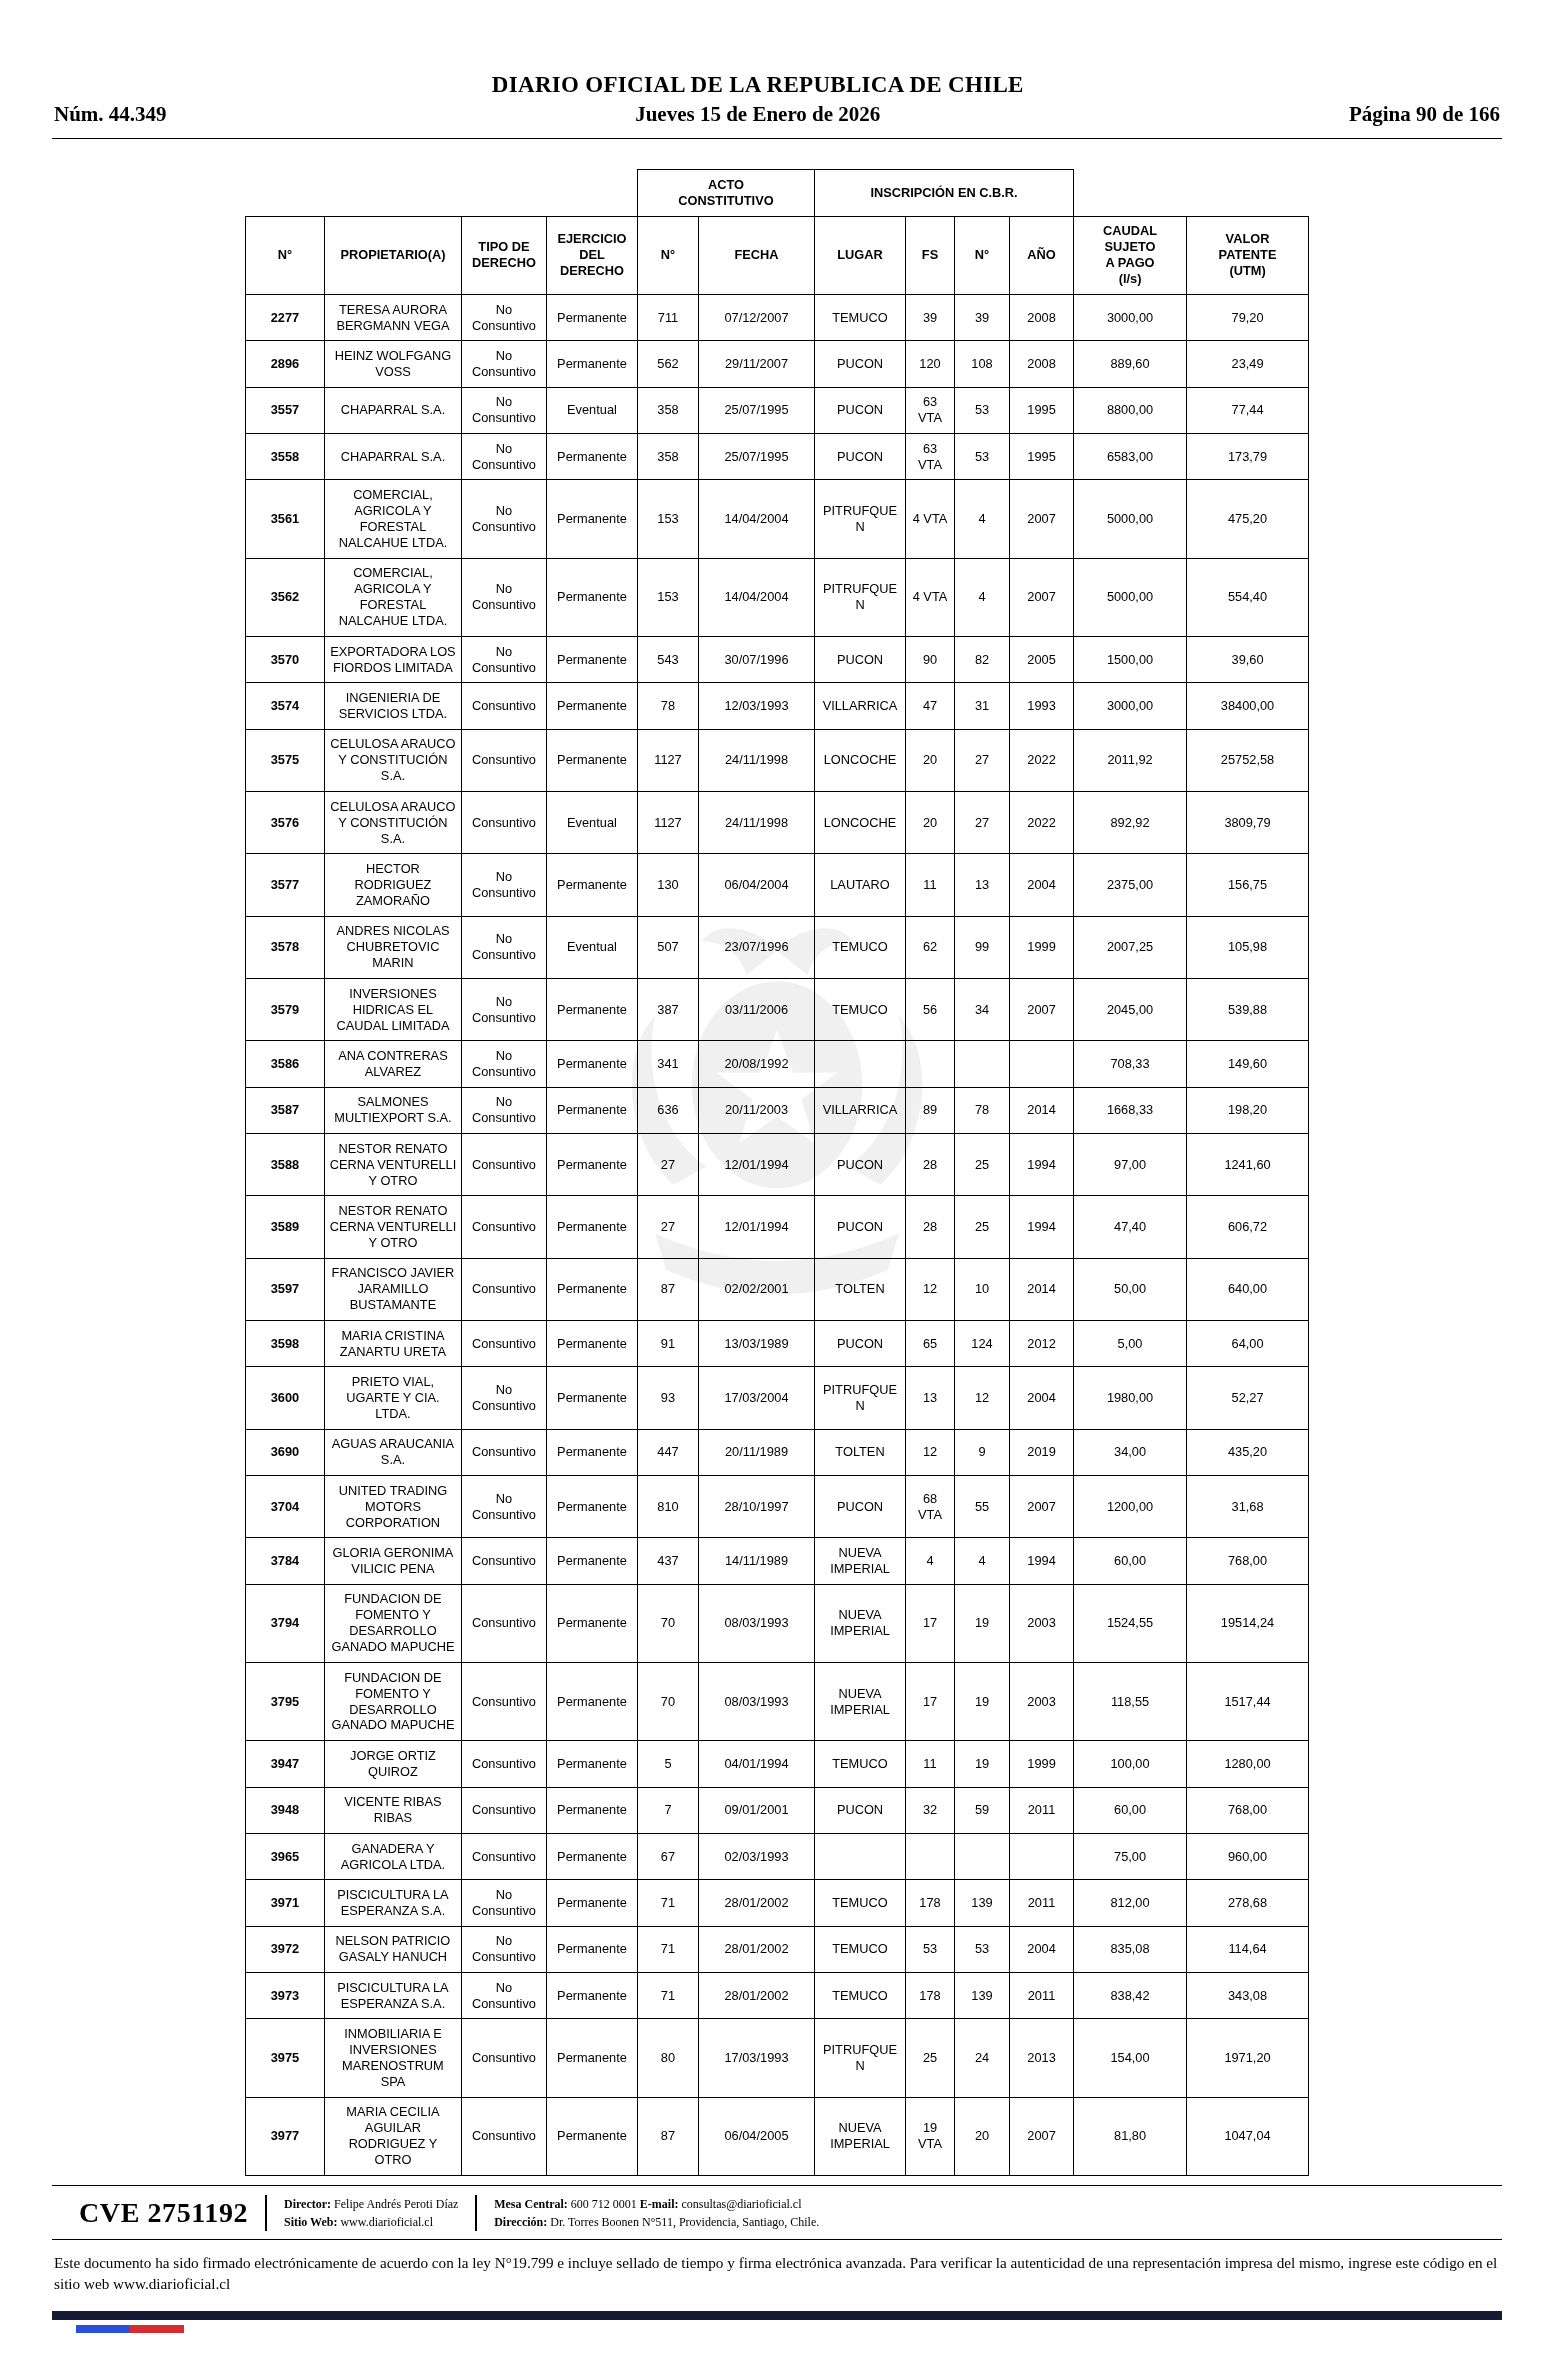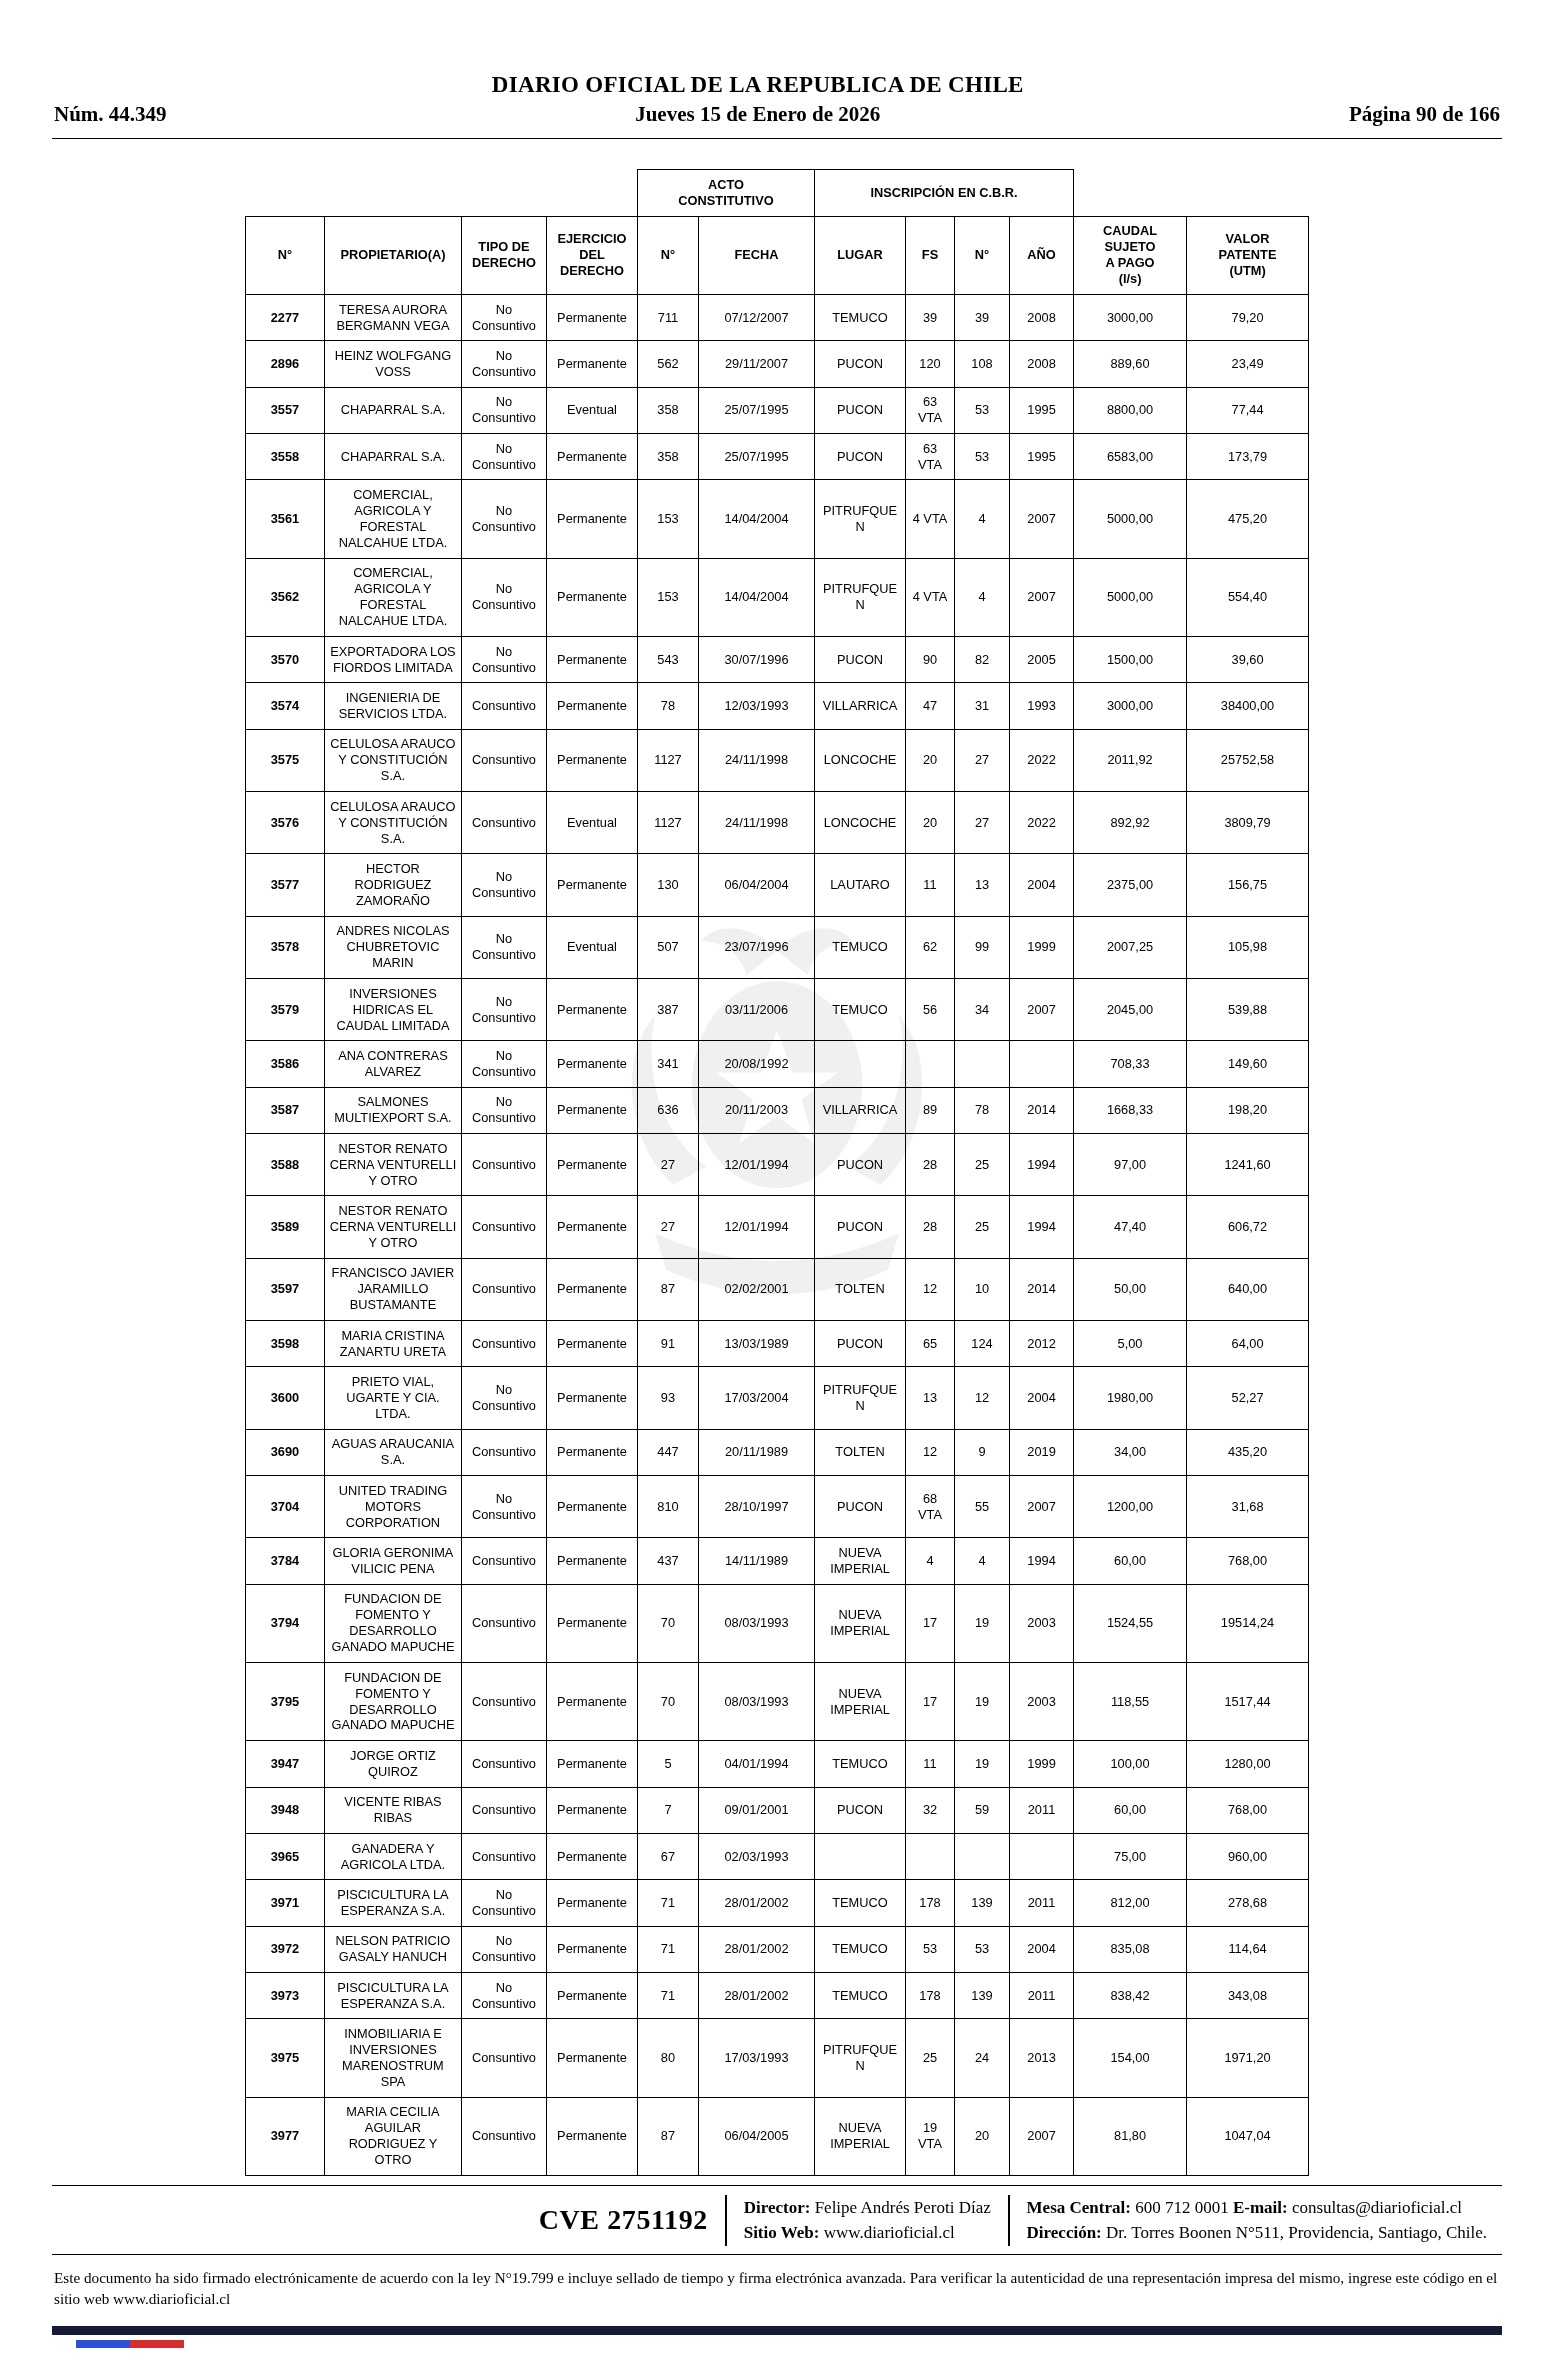--- a/index.html
+++ b/index.html
@@ -38,24 +38,24 @@
     border:1.2px solid #000;text-align:center;vertical-align:middle;
     font-size:12.8px;line-height:1.25;padding:6.7px 4.3px;overflow-wrap:break-word;
   }
   .rights thead th{font-weight:bold;white-space:pre-line;}
   .rights td.rownum{font-weight:bold;}
   .rights .spacer{border:none;}
 
   
   .footer{position:absolute;left:0;right:0;top:2185px;font-family:"Liberation Serif",serif;}
   .footer-rule{border-top:1.8px solid #000;margin:0 52px;}
-  .cve-row{display:flex;align-items:center;margin:8.5px 67px 8.5px 79px;gap:17px;justify-content:flex-end;}
+  .cve-row{display:flex;align-items:center;margin:8.5px 67px 8.5px 79px;gap:17px;}
   .cve{font-size:28px;font-weight:bold;letter-spacing:0.6px;white-space:nowrap;}
   .vdiv{width:1.8px;background:#000;align-self:stretch;}
-  .fcol{font-size:17px;line-height:1.5;}
+  .fcol{font-size:12px;line-height:1.5;}
   .b{font-weight:bold;}
   .disclaimer{margin:12.2px 54px 0;font-size:15.2px;line-height:1.4;}
   .navy-bar{margin:16px 52px 0;height:9.1px;background:var(--bar-navy,#171a35);}
   .flag-strip{margin:5.5px 0 0 76px;font-size:0;}
   .flag-blue{display:inline-block;width:54px;height:8px;background:var(--flag-blue,#2b51d8);}
   .flag-red{display:inline-block;width:54px;height:8px;background:var(--flag-red,#d42e2e);}
 </style>
 </head>
 <body>
 

